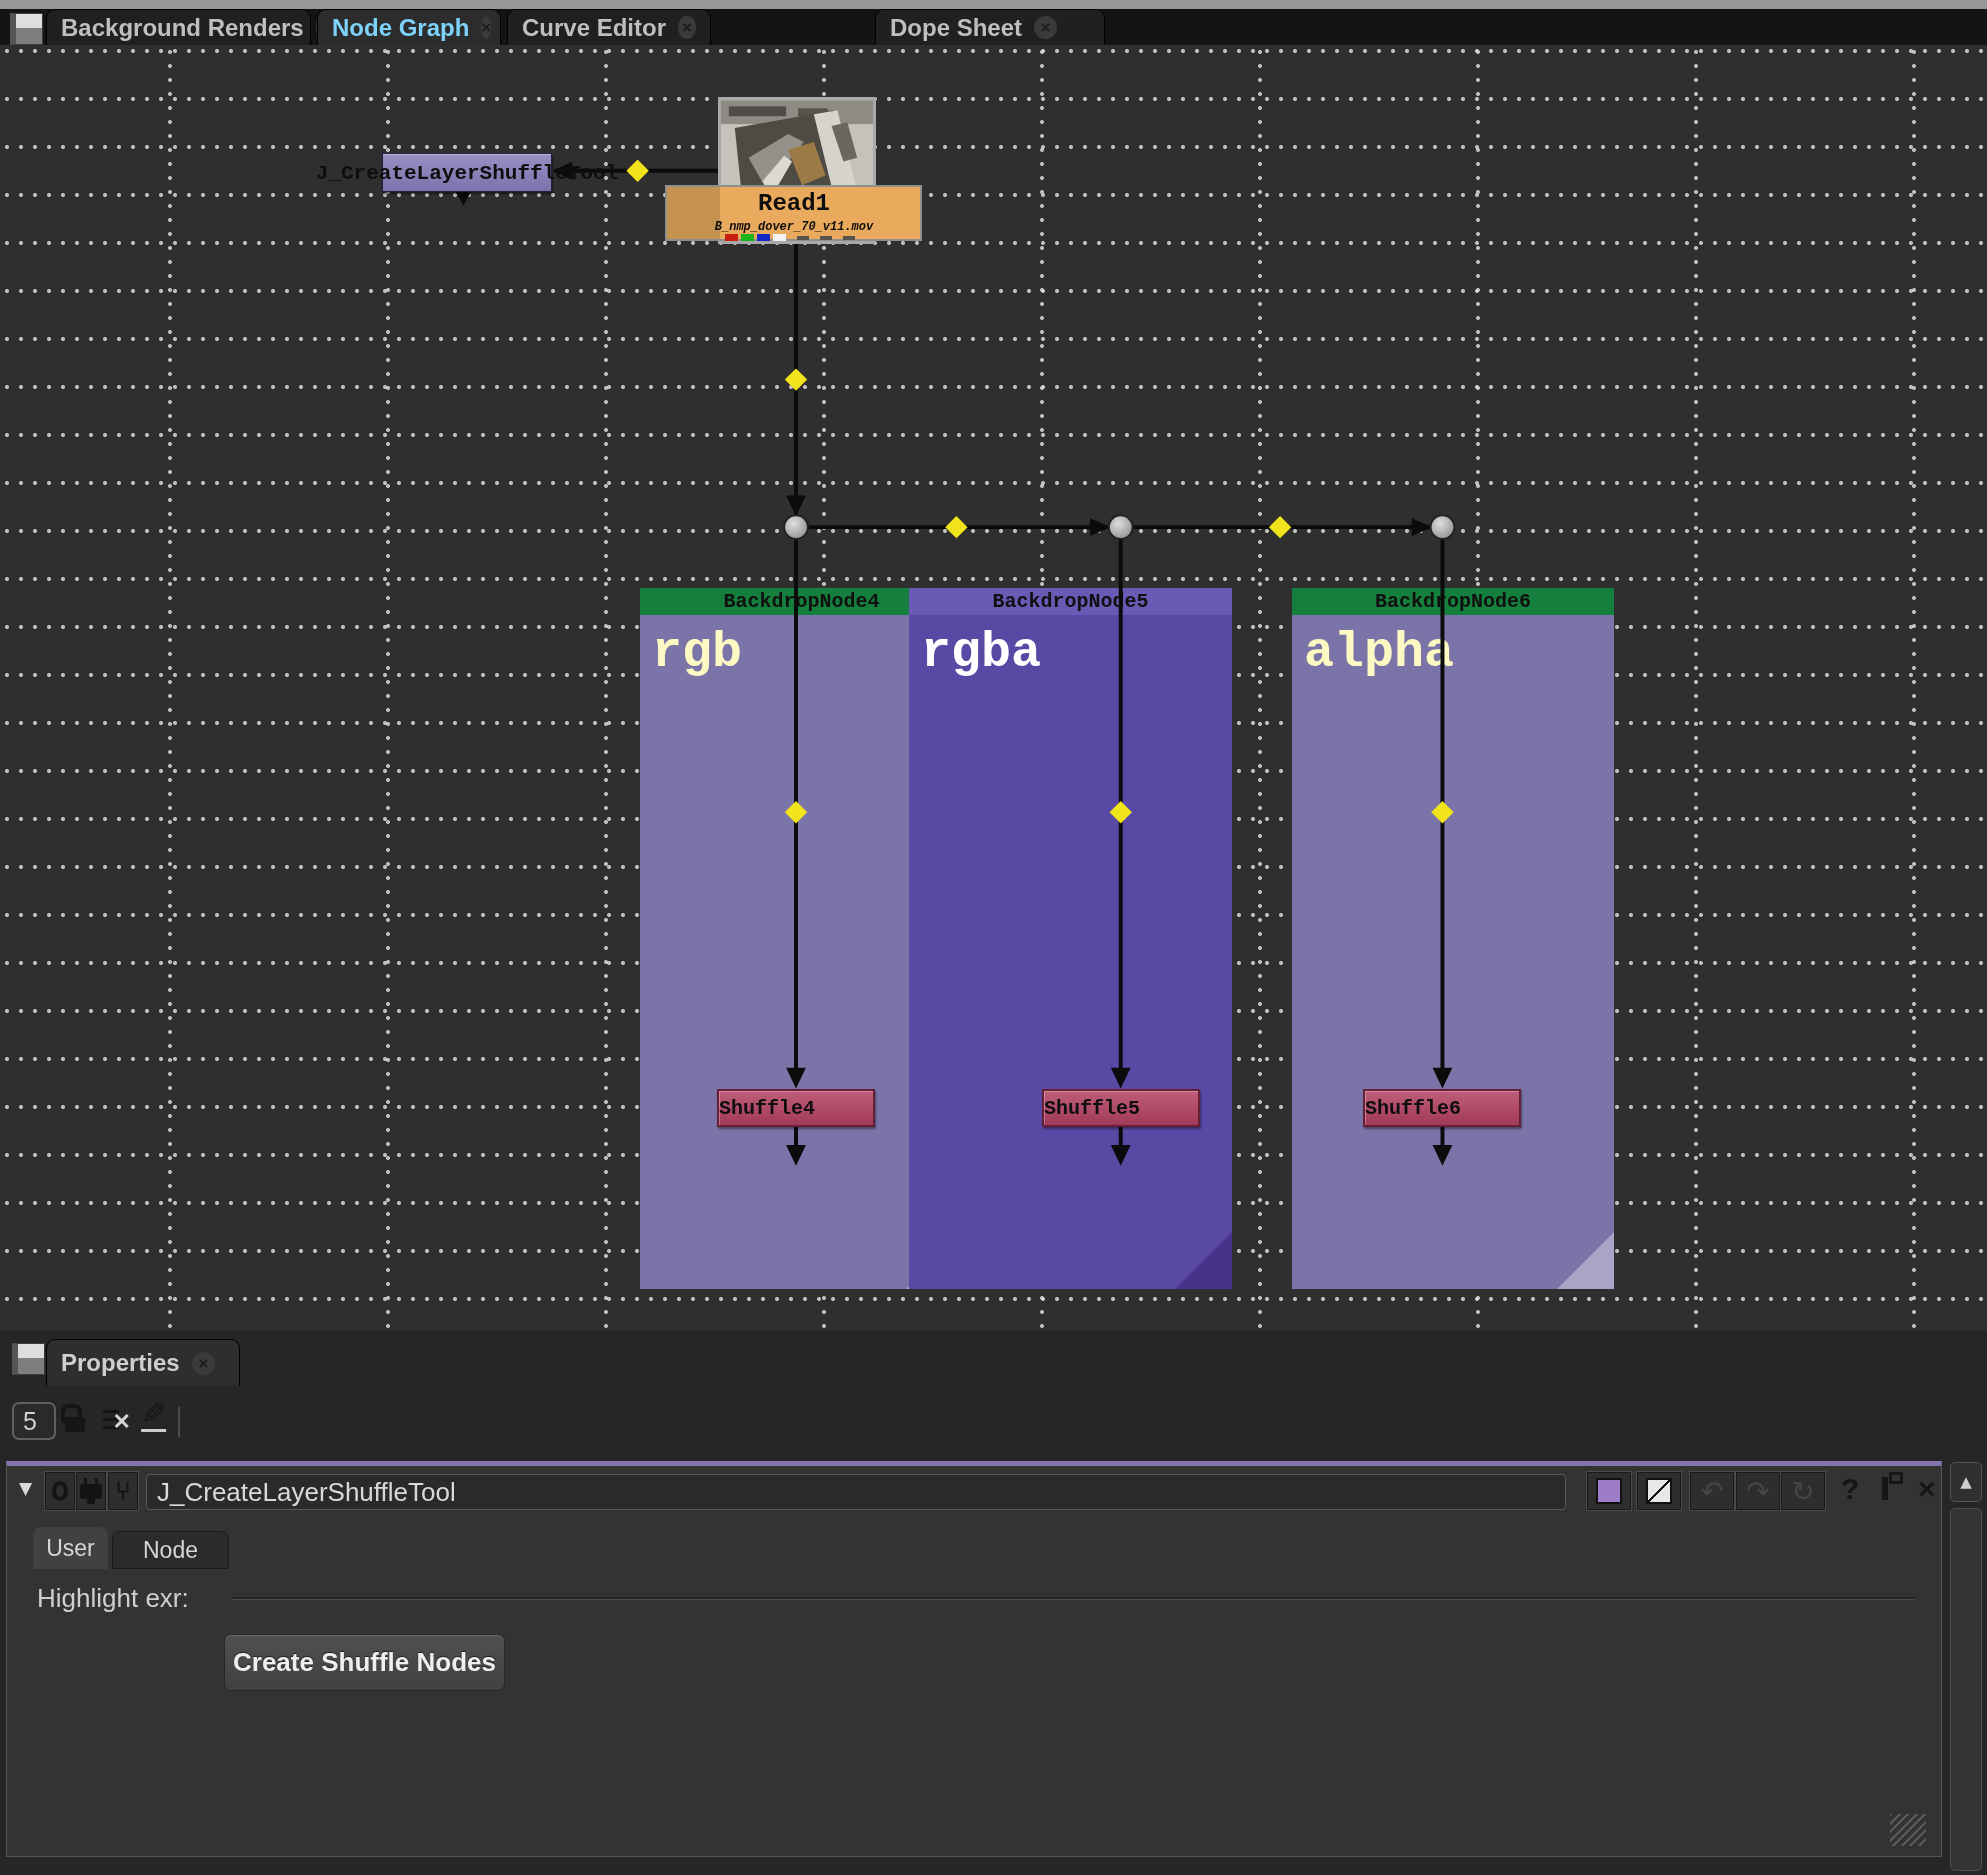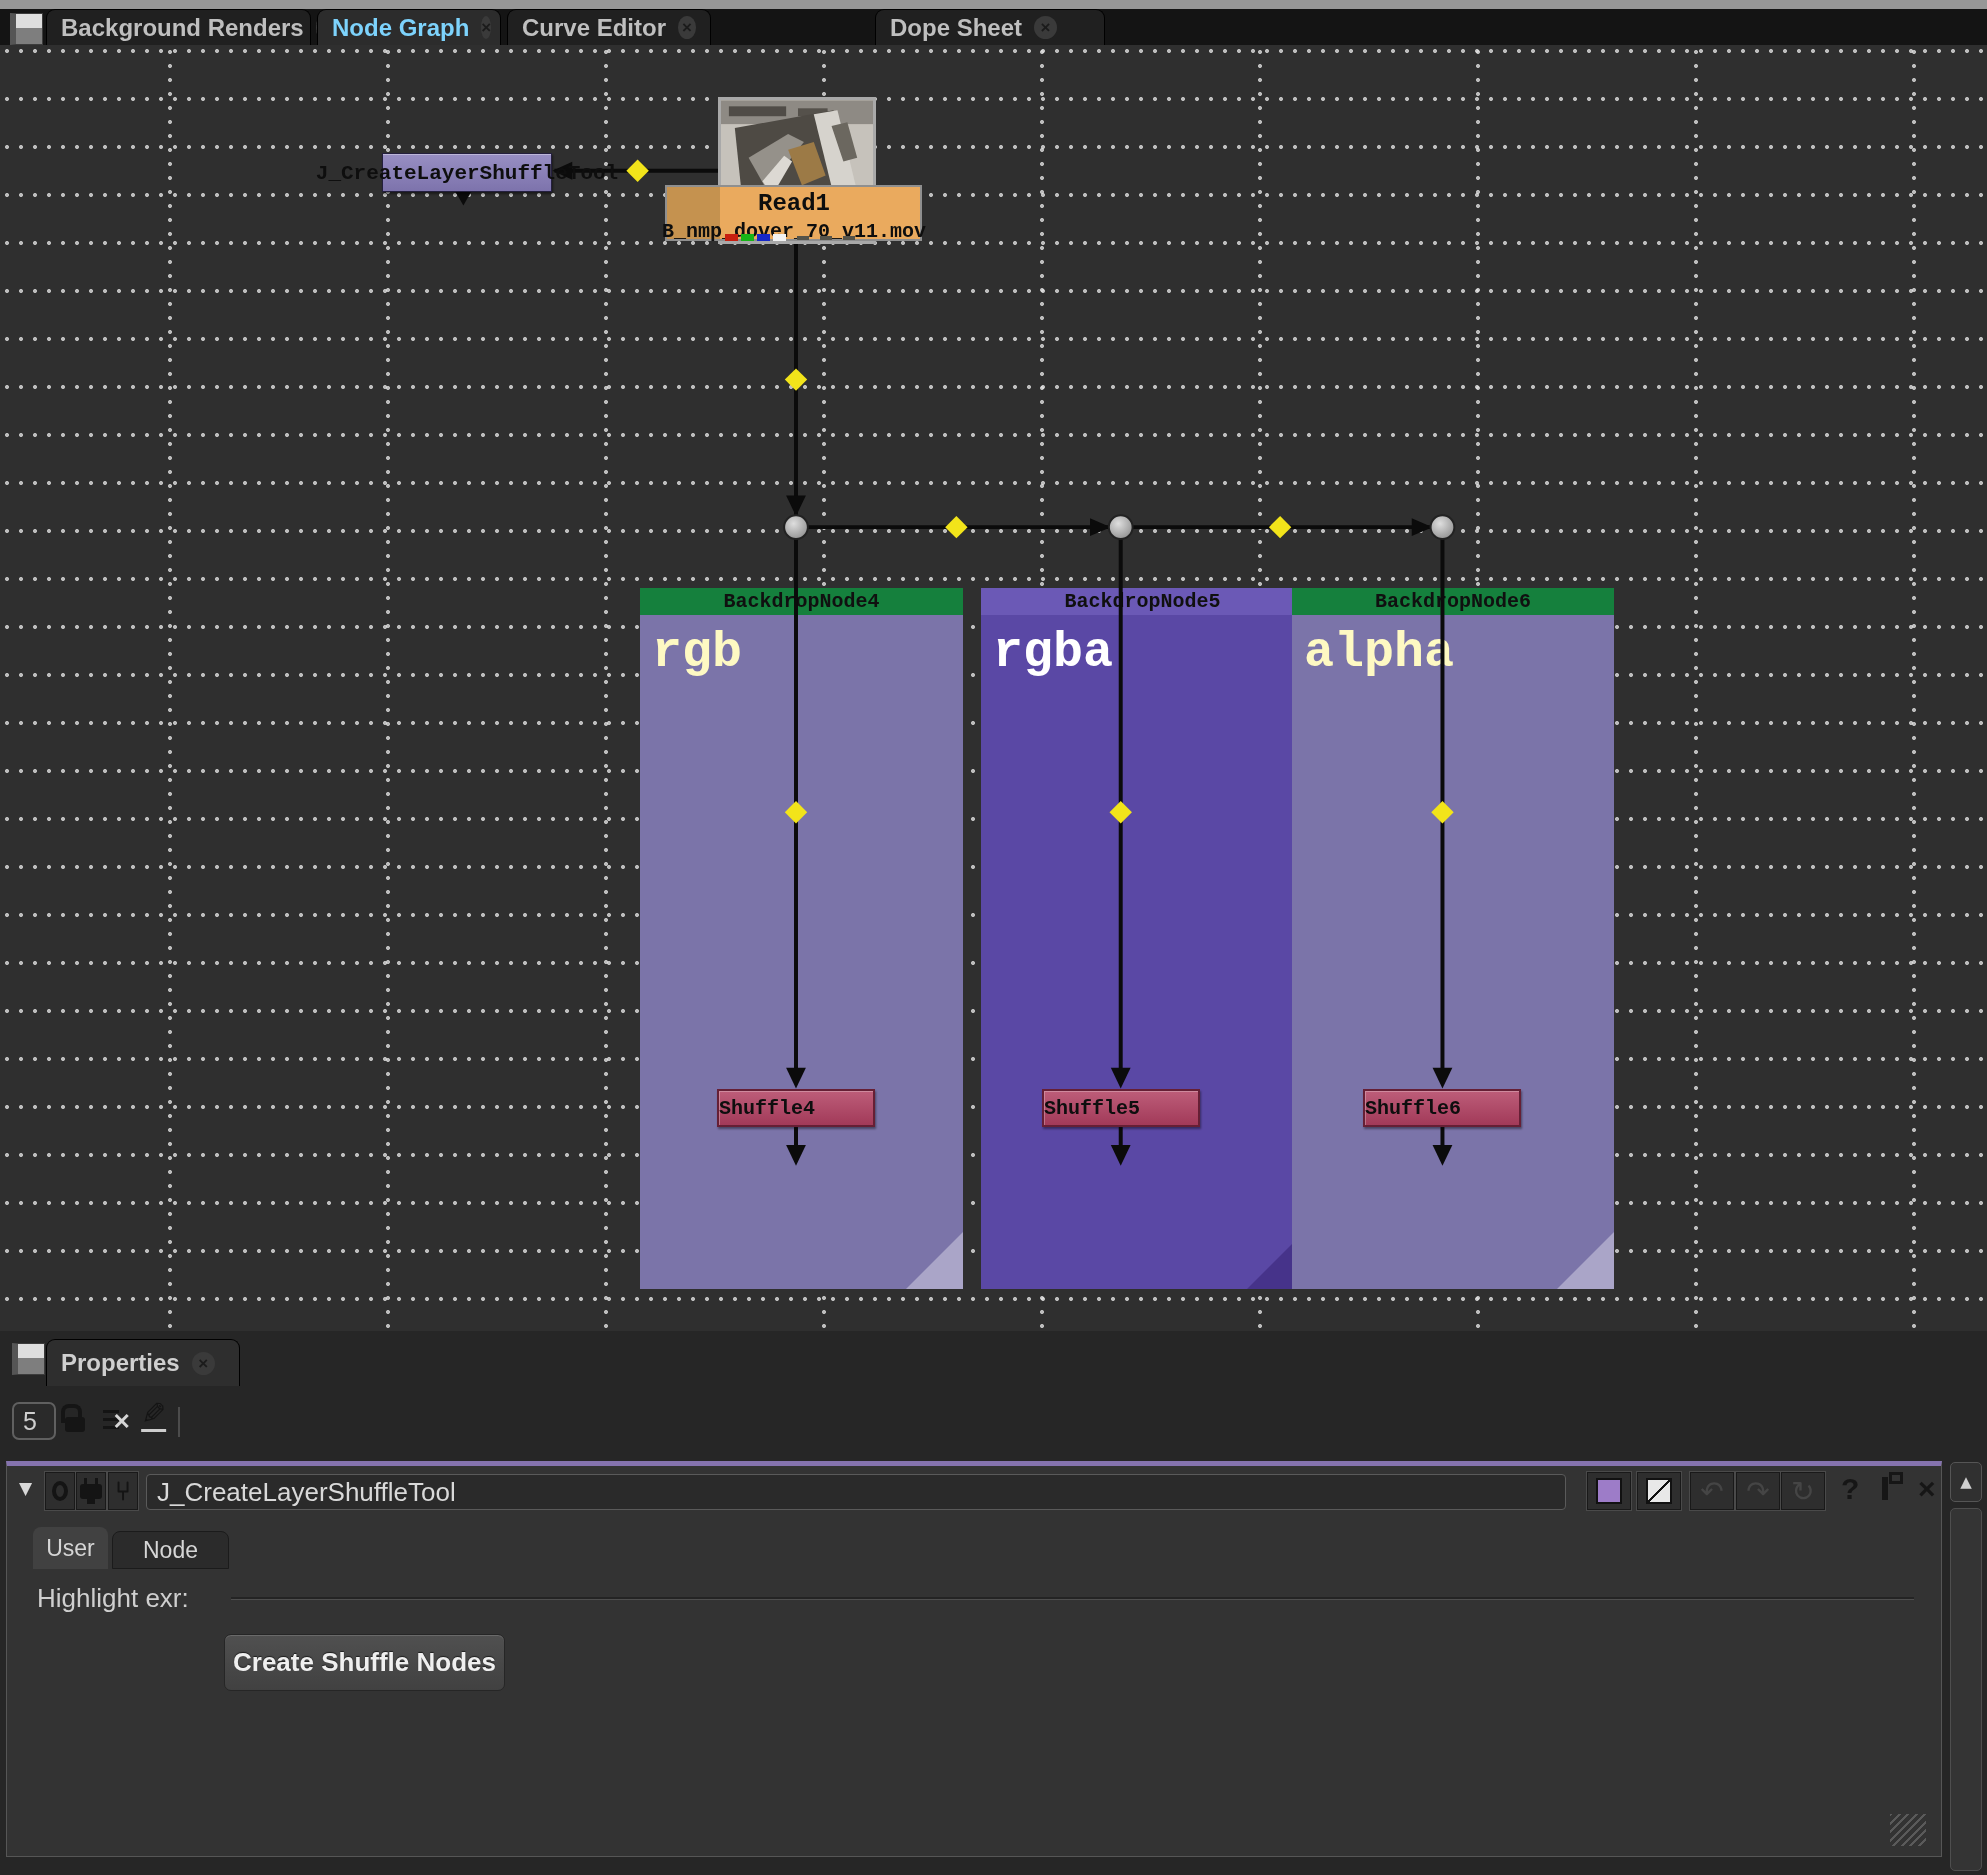--- a/index.html
+++ b/index.html
@@ -42,21 +42,21 @@
   .node-label{font-family:"Liberation Mono",monospace;font-weight:bold;color:#0e0e0e;white-space:nowrap;}
   .jnode{left:382px;top:153px;width:168px;height:37px;z-index:3;
     background:linear-gradient(180deg,#988fc3,#7d73ac);border:1px solid #241f3e;
     box-shadow:inset 0 1px 0 rgba(255,255,255,.35),1px 2px 2px rgba(0,0,0,.45);}
   .jnode .node-label{position:absolute;left:50%;top:50%;transform:translate(-50%,-50%);font-size:21px;}
   .read-body{left:665px;top:185px;width:257px;height:56px;z-index:5;box-sizing:border-box;
     background:linear-gradient(90deg,#c5924f 0 53px,#eaaa5e 53px 100%);border:2px solid #8f8f8f;}
   .read-thumb{left:718px;top:97px;width:158px;height:147px;z-index:4;box-sizing:border-box;
     border:3px solid #a9a9a9;background:#c6c2bb;}
   .read-title{left:794px;top:190px;z-index:6;font-size:24px;transform:translateX(-50%);}
-  .read-file{left:794px;top:220px;z-index:6;font-size:20px;transform:translateX(-50%);}
+  .read-file{left:794px;top:220px;z-index:6;font-size:12px;transform:translateX(-50%);font-style:italic;}
   .chanstrip{left:725px;top:234px;z-index:7;display:flex;gap:3px;align-items:center;}
   .chan{width:13px;height:7px;display:block;}
   .dash{width:12px;height:4px;background:#55534a;display:block;margin-left:8px;}
   .shuffle{top:1089px;width:158px;height:38px;z-index:3;box-sizing:border-box;
     background:linear-gradient(180deg,#bd5d79,#a23a59);border:2px solid #661f35;
     box-shadow:inset 1px 1px 0 rgba(255,255,255,.28),1px 2px 2px rgba(0,0,0,.4);
     display:flex;align-items:center;justify-content:flex-start;}
   .shuffle .node-label{font-size:20px;}
   
   .props-bg{left:0;top:1331px;width:1988px;height:545px;background:#262626;z-index:10;}
@@ -145,21 +145,21 @@
 
 <div class="abs graph"></div>
 
 <div class="abs backdrop bd-light" style="left:640px;width:323px;">
   <div class="bd-header">
     <span class="bd-title">BackdropNode4</span>
   </div>
   <div class="bd-label">rgb</div>
   <div class="bd-fold"></div>
 </div>
-<div class="abs backdrop bd-dark" style="left:981px;width:323px;">
+<div class="abs backdrop bd-dark" style="left:909px;width:323px;">
   <div class="bd-header">
     <span class="bd-title">BackdropNode5</span>
   </div>
   <div class="bd-label" style="color:#ffffff;">rgba</div>
   <div class="bd-fold"></div>
 </div>
 <div class="abs backdrop bd-light" style="left:1292px;width:322px;">
   <div class="bd-header">
     <span class="bd-title">BackdropNode6</span>
   </div>

